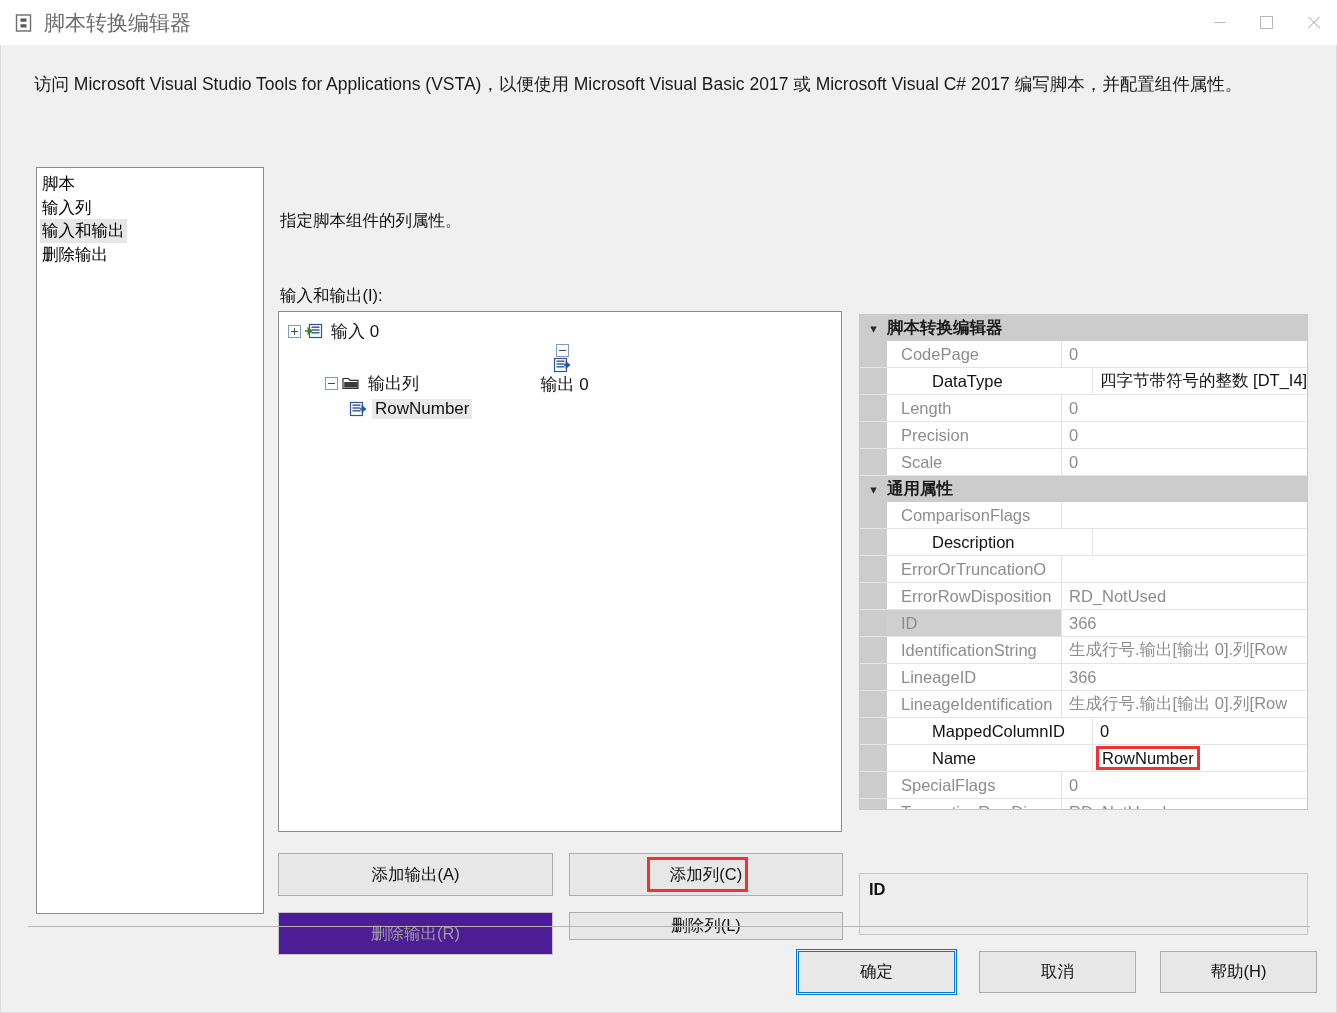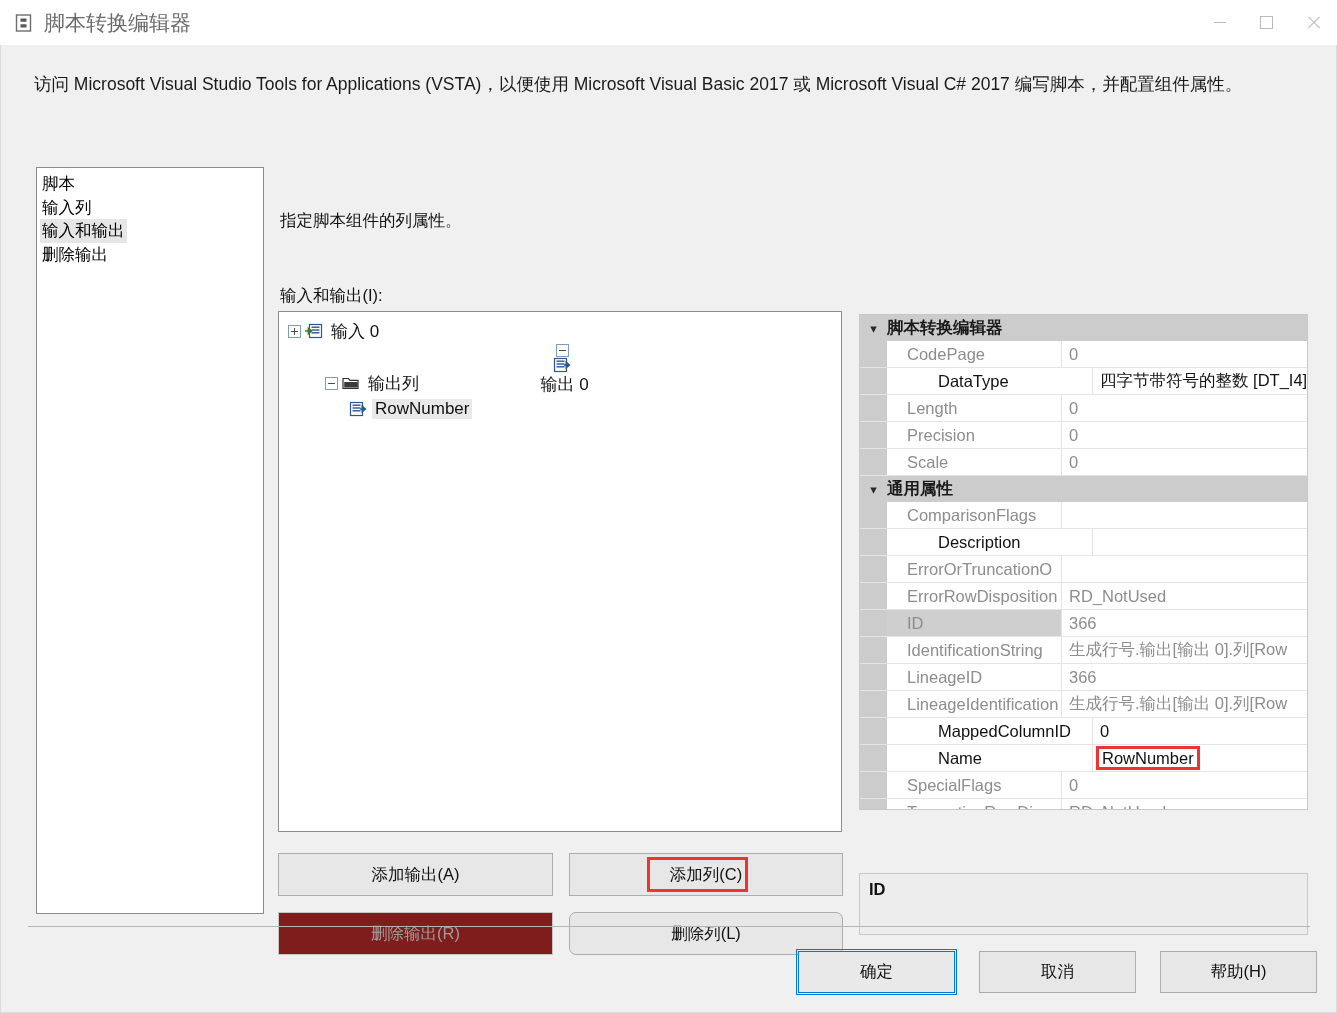--- a/index.html
+++ b/index.html
@@ -207,40 +207,40 @@
     color: #111111;
     display: flex;
     align-items: center;
     justify-content: center;
     box-sizing: border-box;
     cursor: default;
     white-space: nowrap;
   }
   .btn.disabled {
     color: #9d9d9d;
-    background: #7f1d1d;
+    background: #4c1d95;
     border-color: #c6c6c6;
   }
   .btn.focus-outline {
     border: 1px solid #0078d7;
     outline: 1px solid #0078d7;
     outline-offset: 1px;
     background: #e9e9e9;
   }
   .annot-red {
     position: absolute;
     border: 3px solid #ee3333;
     box-sizing: border-box;
     pointer-events: none;
   }
 
   #btn-add-output  { left: 277px; top: 808px; width: 275px; height: 43px; }
   #btn-add-column  { left: 568px; top: 808px; width: 274px; height: 43px; }
   #btn-del-output  { left: 277px; top: 867px; width: 275px; height: 43px; }
-  #btn-del-column  { left: 568px; top: 867px; width: 274px; height: 43px; border-radius: 7px; }
+  #btn-del-column  { left: 568px; top: 867px; width: 274px; height: 28px; }
 
   #annot-add-column { left: 646px; top: 812px; width: 101px; height: 35px; }
 
   
   .propgrid {
     position: absolute;
     left: 858px; top: 269px;
     width: 449px;
     height: 496px;
     background: #ffffff;
@@ -283,21 +283,21 @@
     font-size: 16.5px;
   }
   .pg-row .spacer {
     width: 27px;
     flex: 0 0 auto;
     background: #cccccc;
   }
   .pg-name {
     width: 175px;
     flex: 0 0 auto;
-    padding-left: 20px;
+    padding-left: 14px;
     border-right: 1px solid #e4e4e4;
     display: flex;
     align-items: center;
     overflow: hidden;
     white-space: nowrap;
     color: #8d8d8d;
     box-sizing: border-box;
   }
   .pg-name.strong { color: #111111; margin-left: 31px; }
   .pg-row.selected .pg-name {

